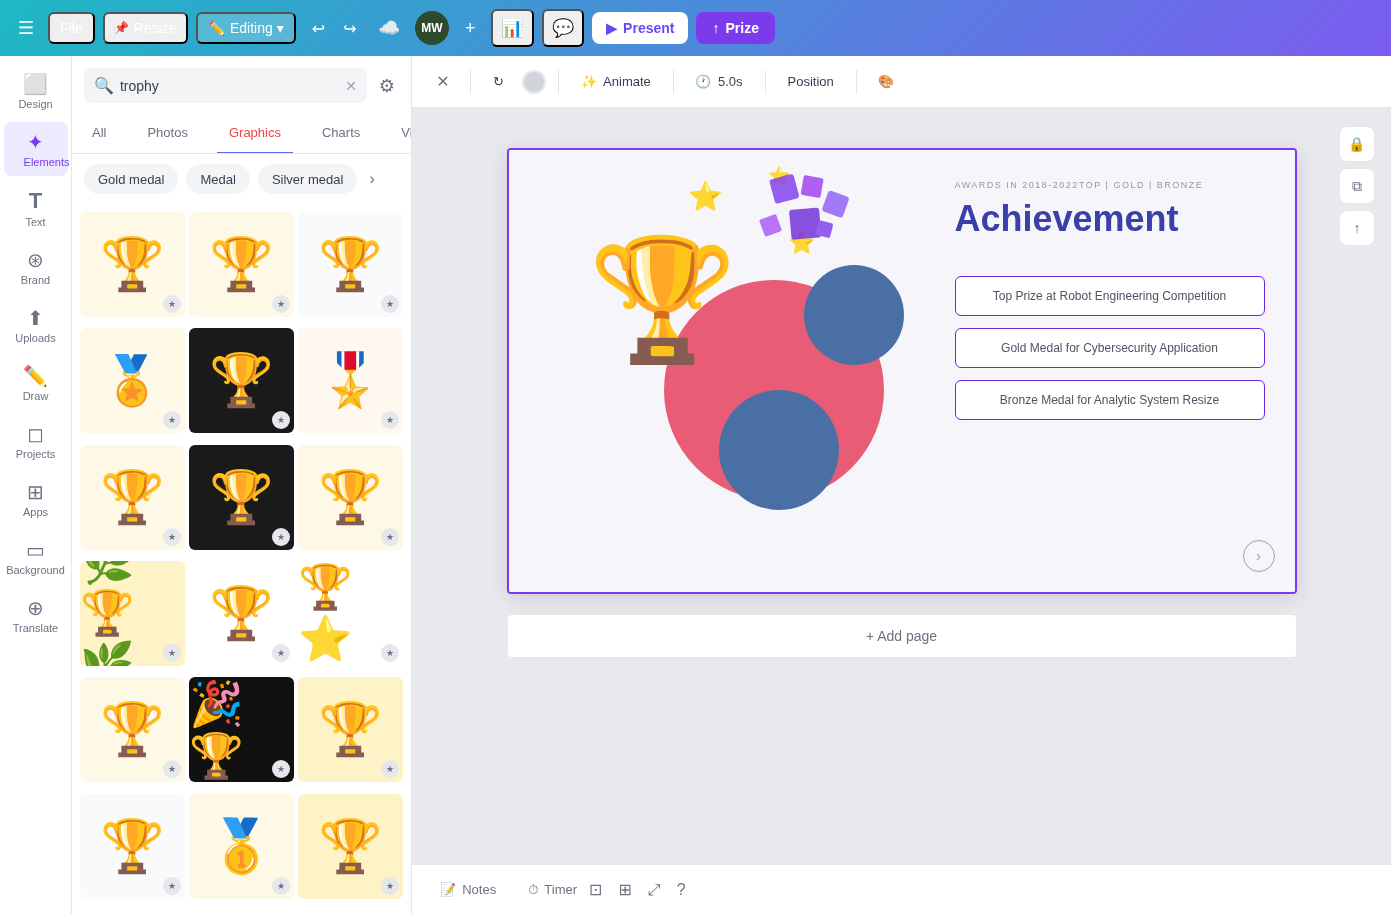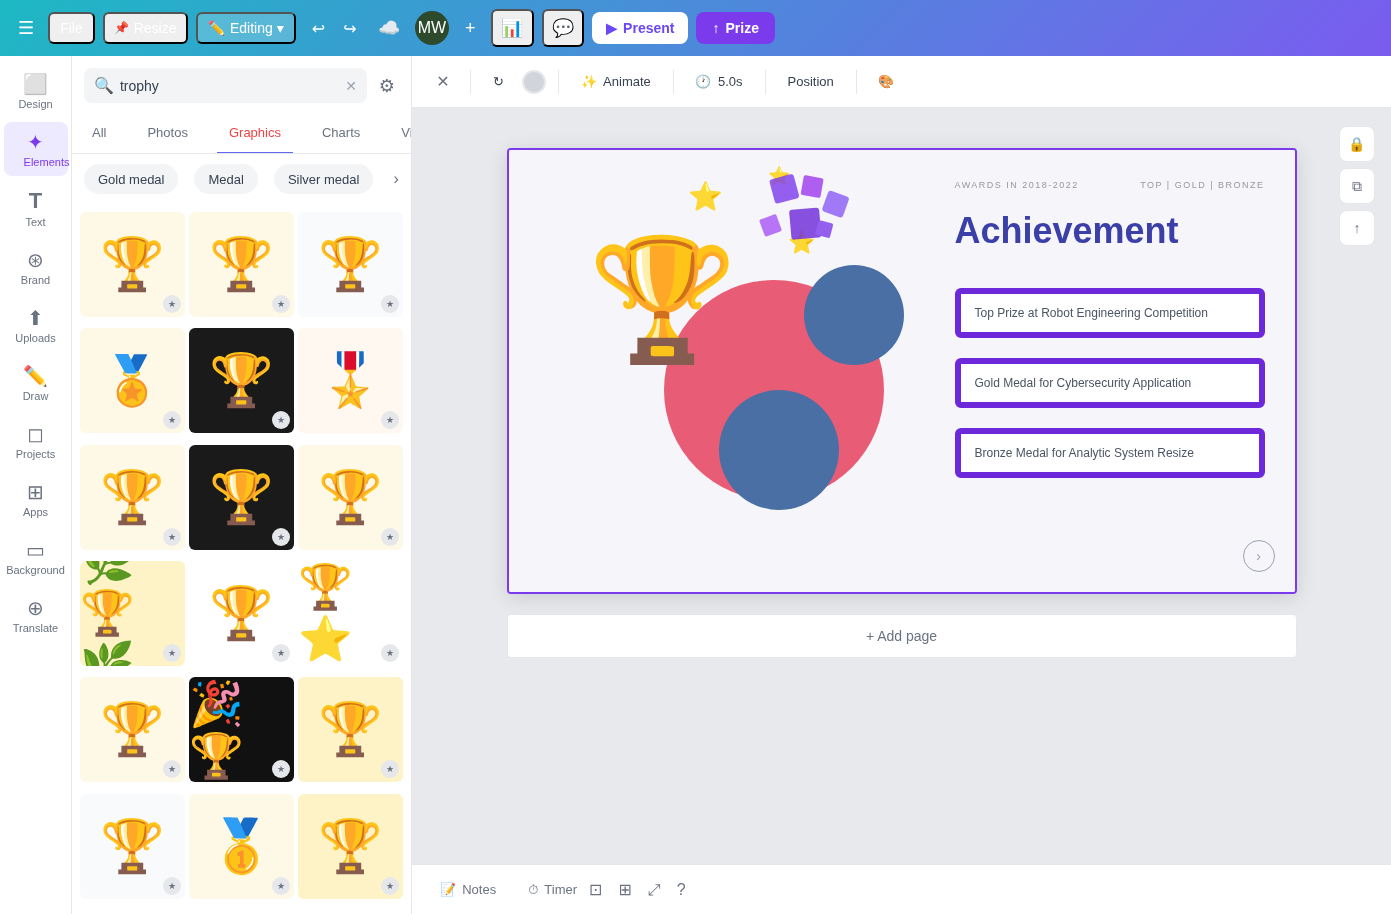--- a/index.html
+++ b/index.html
@@ -18,21 +18,21 @@
     .nav-menu-icon { color: white; font-size: 18px; cursor: pointer; padding: 6px; }
     .nav-file-btn { color: white; font-size: 14px; font-weight: 500; padding: 6px 10px; border-radius: 6px; cursor: pointer; }
     .nav-resize-btn { color: white; font-size: 14px; padding: 6px 10px; border-radius: 6px; cursor: pointer; display: flex; align-items: center; gap: 4px; }
     .pin-icon { font-size: 12px; }
     .nav-editing-btn { color: white; font-size: 14px; padding: 6px 10px; border-radius: 6px; cursor: pointer; display: flex; align-items: center; gap: 4px; background: rgba(255,255,255,0.2); }
     .nav-undo-redo { display: flex; gap: 2px; }
     .nav-undo-redo button { background: none; border: none; color: white; font-size: 16px; cursor: pointer; padding: 6px 8px; border-radius: 6px; }
     .nav-cloud-btn { color: white; font-size: 18px; cursor: pointer; padding: 6px; }
     .nav-center { flex: 1; text-align: center; color: white; font-size: 14px; opacity: 0.9; }
     .nav-right { display: flex; align-items: center; gap: 8px; }
-    .avatar-btn { width: 34px; height: 34px; border-radius: 50%; background: #2d4a2d; color: white; font-size: 16px; font-weight: 400; display: flex; align-items: center; justify-content: center; cursor: pointer; }
+    .avatar-btn { width: 34px; height: 34px; border-radius: 50%; background: #2d4a2d; color: white; font-size: 12px; font-weight: 700; display: flex; align-items: center; justify-content: center; cursor: pointer; }
     .nav-add-btn { color: white; font-size: 18px; cursor: pointer; padding: 4px 8px; border-radius: 6px; }
     .nav-icon-btn { color: white; font-size: 18px; cursor: pointer; padding: 6px 8px; border-radius: 6px; }
     .present-btn { background: white; color: #6b47f5; border: none; padding: 8px 14px; border-radius: 8px; font-size: 14px; font-weight: 600; cursor: pointer; display: flex; align-items: center; gap: 6px; }
     .share-btn { background: #7c3aed; color: white; border: none; padding: 8px 16px; border-radius: 8px; font-size: 14px; font-weight: 600; cursor: pointer; display: flex; align-items: center; gap: 6px; }
 
     
     .main-layout { display: flex; flex: 1; overflow: hidden; }
 
     
     .sidebar-icons {
@@ -113,21 +113,21 @@
       color: #6b7280;
       cursor: pointer;
       white-space: nowrap;
       border-bottom: 2px solid transparent;
       margin-bottom: -1px;
     }
     .tab-item.active { color: #ef4444; border-bottom-color: #6366f1; font-weight: 500; }
     .tab-more { padding: 10px 8px; color: #9ca3af; cursor: pointer; }
 
     
-    .suggestions { display: flex; gap: 16px; padding: 10px 12px; overflow-x: auto; flex-shrink: 0; }
+    .suggestions { display: flex; gap: 8px; padding: 10px 12px; overflow-x: auto; flex-shrink: 0; }
     .suggestions::-webkit-scrollbar { display: none; }
     .pill {
       background: #f3f4f6;
       border: none;
       border-radius: 20px;
       padding: 6px 14px;
       font-size: 13px;
       color: #374151;
       cursor: pointer;
       white-space: nowrap;
@@ -265,43 +265,43 @@
       z-index: 3;
     }
     .slide-right-content {
       position: absolute;
       right: 30px;
       top: 30px;
       width: 310px;
     }
     .slide-top-labels {
       display: flex;
-      justify-content: space-between;
-      margin-bottom: 20px;
+      margin-bottom: 8px;
     }
     .slide-label-text {
       font-size: 9px;
       letter-spacing: 1.5px;
       color: #999;
       text-transform: uppercase;
     }
     .slide-title {
       font-size: 36px;
       font-weight: 700;
       color: #3b3fa8;
       margin-bottom: 36px;
     }
     .achievement-card {
       background: white;
-      border: 6px solid #6d28d9;
+      border: 1px solid #6d28d9;
       border-radius: 6px;
       padding: 12px 14px;
-      margin-bottom: 20px;
+      margin-bottom: 12px;
       font-size: 12px;
       color: #4b5563;
+      text-align: center;
     }
     .next-arrow {
       position: absolute;
       bottom: 20px;
       right: 20px;
       width: 32px; height: 32px;
       border: 1.5px solid #9ca3af;
       border-radius: 50%;
       display: flex; align-items: center; justify-content: center;
       color: #9ca3af;

